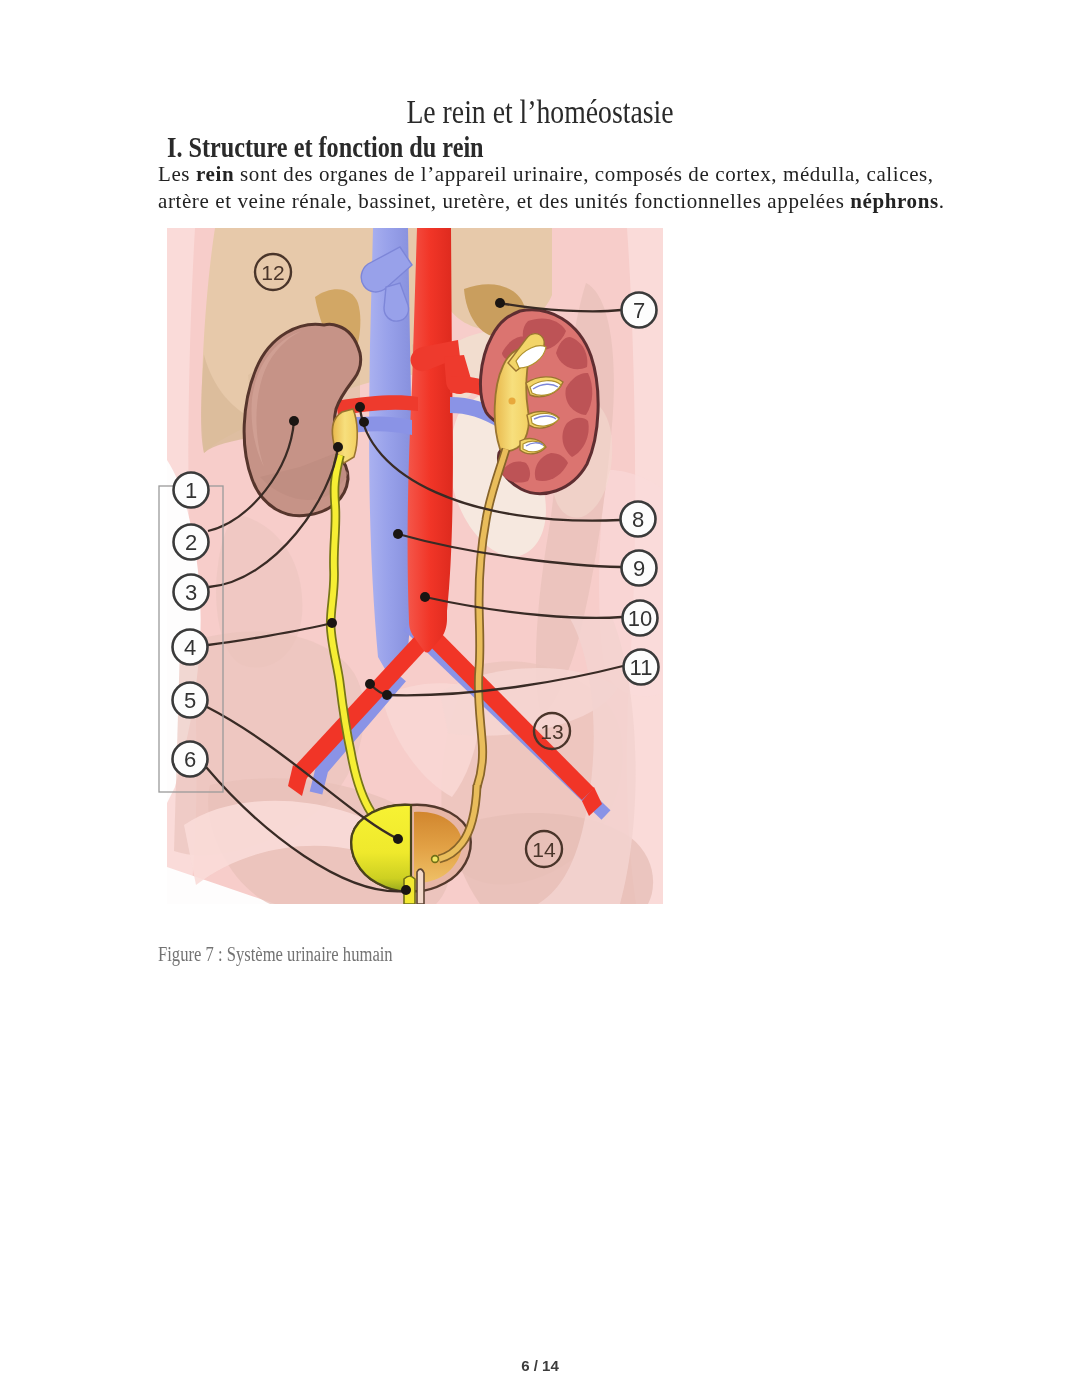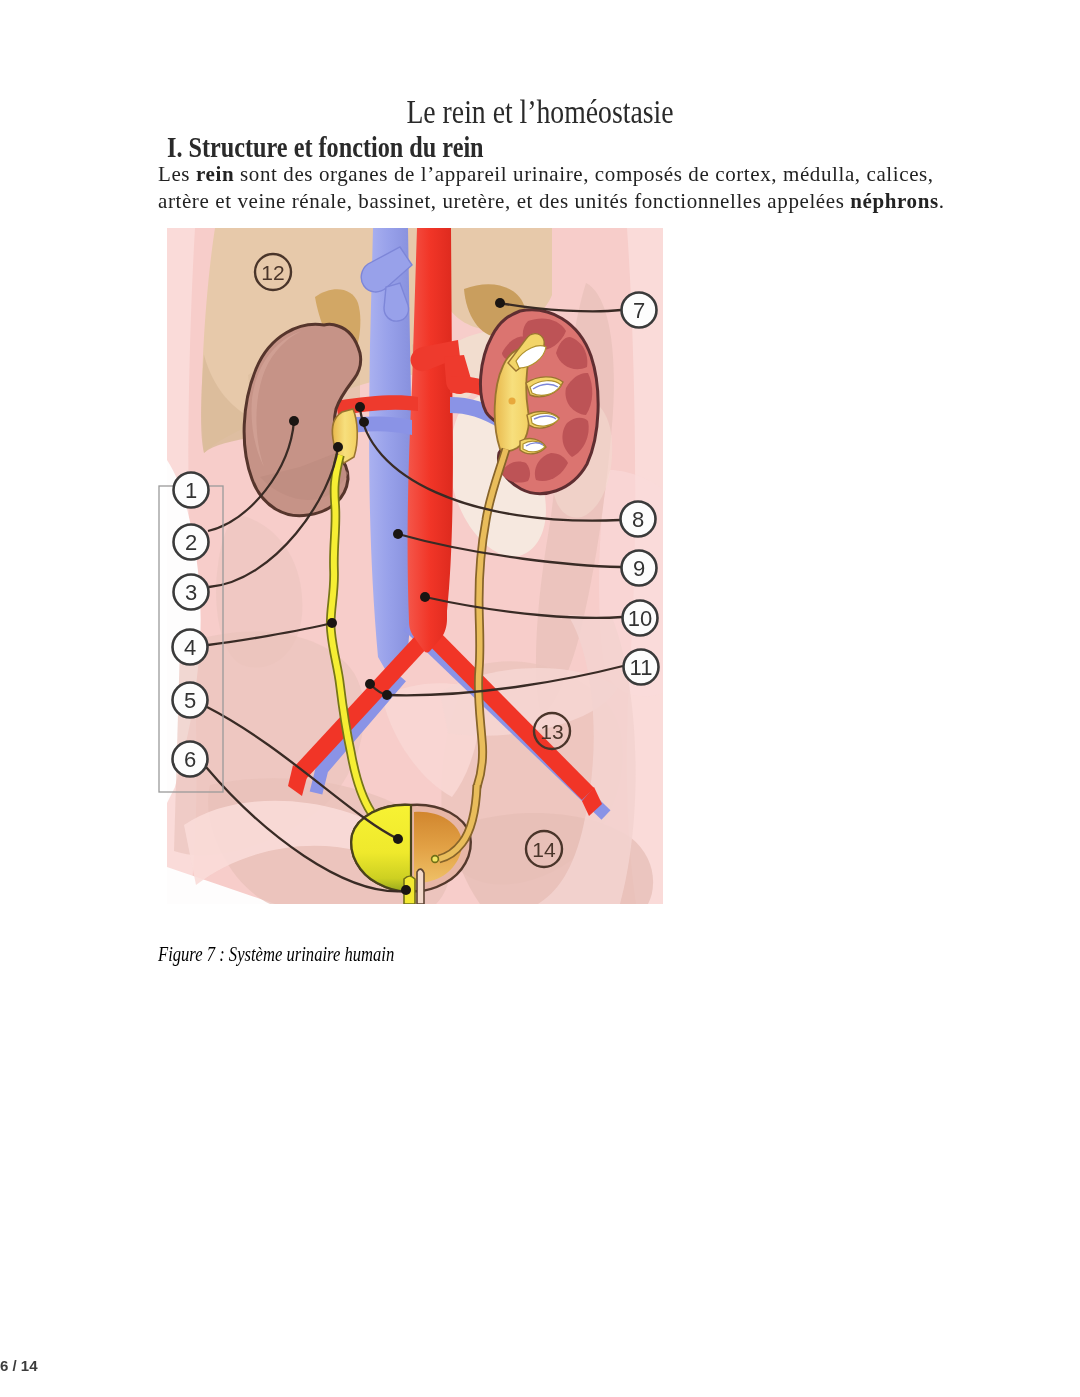--- a/index.html
+++ b/index.html
@@ -3,23 +3,23 @@
 <meta charset="utf-8">
 <title>Le rein et l’homéostasie</title>
 <style>
   html,body{margin:0;padding:0;background:#ffffff;}
   body{width:1080px;height:1397px;position:relative;font-family:"Liberation Serif",serif;color:#2b2b2b;overflow:hidden;}
   .title{position:absolute;left:0;top:94px;width:1080px;text-align:center;font-size:33px;font-weight:normal;color:#2a2a2a;}
   .title span{display:inline-block;transform:scaleX(0.84);transform-origin:50% 50%;}
   .h1{position:absolute;left:158px;top:131px;font-size:29px;font-weight:bold;color:#2a2a2a;margin-left:9px;}
   .h1 span{display:inline-block;transform:scaleX(0.835);transform-origin:0 50%;}
   .para{position:absolute;left:158px;top:161px;width:830px;font-size:21px;line-height:27px;letter-spacing:0.6px;color:#222;}
-  .caption{position:absolute;left:158px;top:943px;font-size:20px;font-style:italic;color:#000000;}
+  .caption{position:absolute;left:158px;top:943px;font-size:20px;color:#737373;}
   .caption span{display:inline-block;transform:scaleX(0.83);transform-origin:0 50%;}
-  .footer{position:absolute;left:0;top:1357px;width:1080px;font-family:"Liberation Sans",sans-serif;font-size:15px;font-weight:bold;color:#3c3c3c;}
+  .footer{position:absolute;left:0;top:1357px;width:1080px;text-align:center;font-family:"Liberation Sans",sans-serif;font-size:15px;font-weight:bold;color:#3c3c3c;}
   #fig{position:absolute;left:150px;top:225px;width:520px;height:685px;}
 </style>
 </head>
 <body>
   <div class="title"><span>Le rein et l’homéostasie</span></div>
   <div class="h1"><span>I. Structure et fonction du rein</span></div>
   <div class="para">Les <b>rein</b> sont des organes de l’appareil urinaire, composés de cortex, médulla, calices,<br>artère et veine rénale, bassinet, uretère, et des unités fonctionnelles appelées <b>néphrons</b>.</div>
   <svg id="fig" viewBox="0 0 520 685">
     <defs>
       <clipPath id="imgclip">

